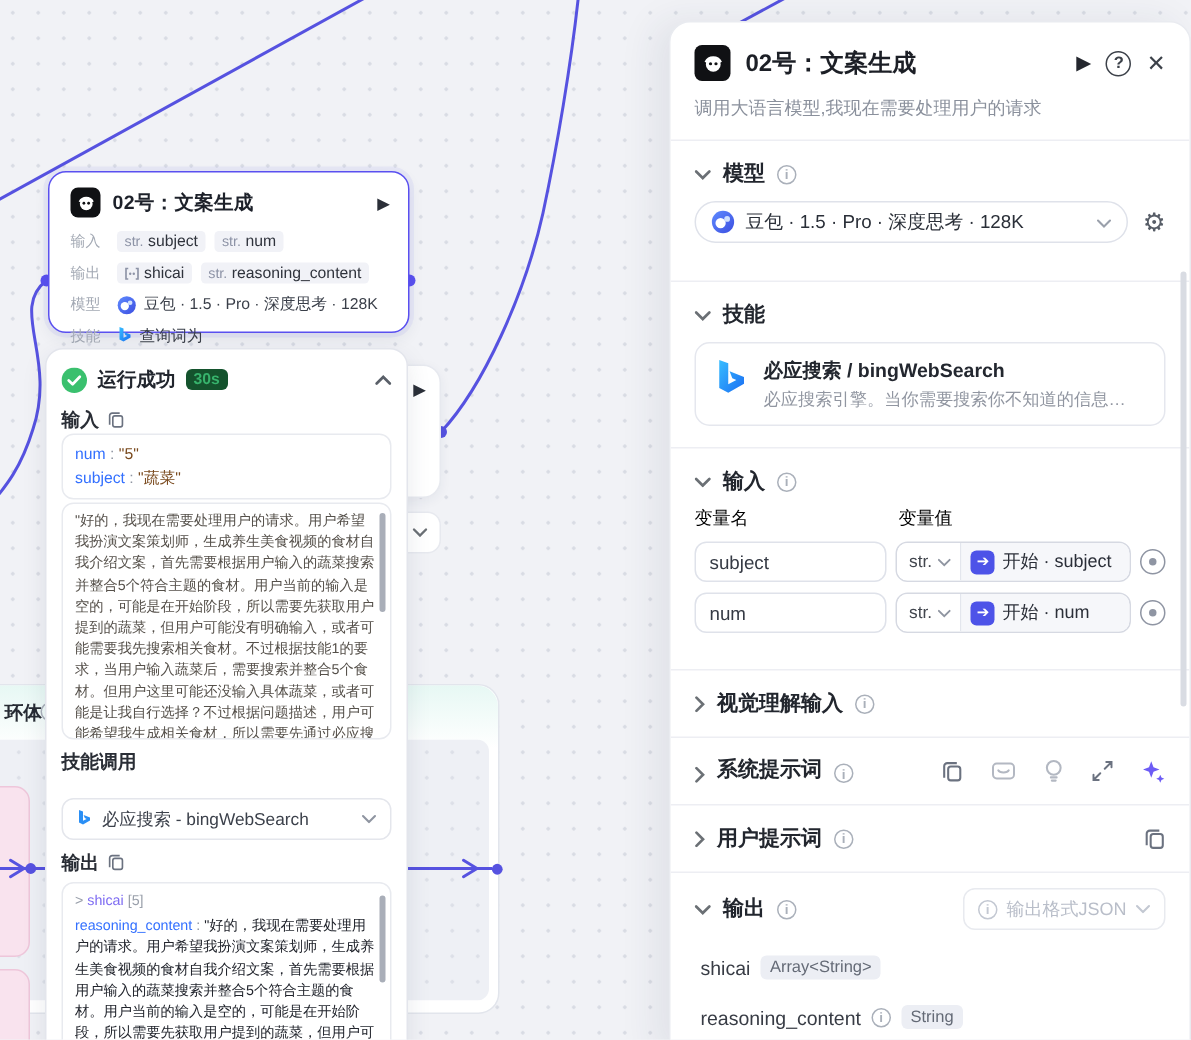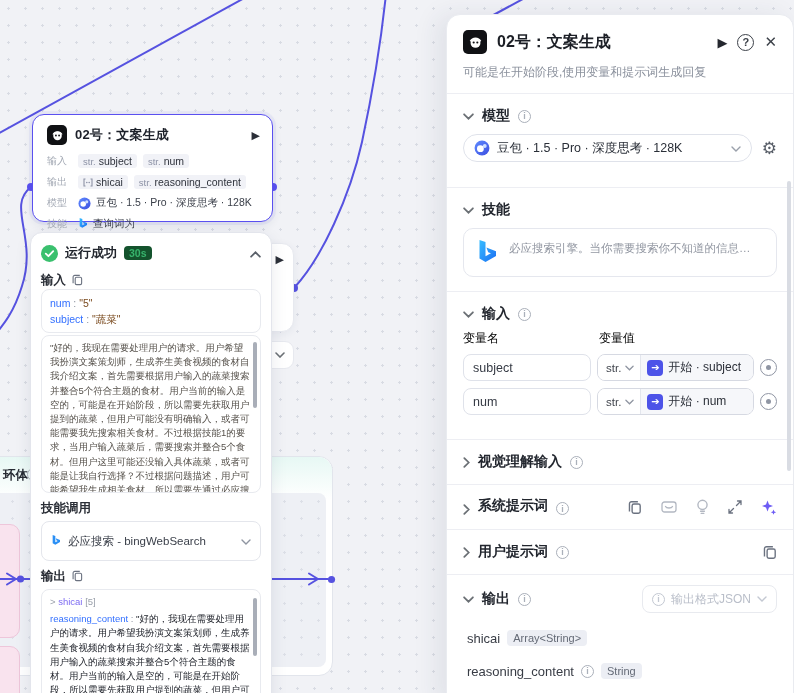--- a/index.html
+++ b/index.html
@@ -58,21 +58,21 @@
   .rp-dur { background:#14532d; color:#37b36c; font-size:10.5px; font-weight:700; border-radius:4px; padding:1px 5px; }
   .rp-collapse { margin-left:auto; }
   .rp-sec { display:flex; align-items:center; gap:6px; margin-top:6px; height:18px;
     font-size:12.5px; font-weight:700; color:#2a2e36; }
   .rp-box { border:1px solid #e8eaef; border-radius:8px; background:#fff; padding:5px 8px; position:relative; overflow:hidden; }
   .rp-box1 { height:44px; font-size:10.5px; line-height:16px; }
   .jkey { color:#3370ff; }
   .jcolon { color:#8f95a1; }
   .jval { color:#7a4a1e; }
   .rp-box2 { height:158px; margin-top:2px; font-size:9.5px; line-height:14.2px; color:#55504a; word-break:break-all; }
-  .rp-skill-row { margin-top:4px; height:40px; border:1px solid #e4e6ec; border-radius:8px; display:flex; align-items:center; gap:7px; padding:0 9px; font-size:11.5px; color:#3c414b; }
+  .rp-skill-row { margin-top:15px; height:28px; border:1px solid #e4e6ec; border-radius:8px; display:flex; align-items:center; gap:7px; padding:0 9px; font-size:11.5px; color:#3c414b; }
   .rp-skill-row .chev { margin-left:auto; }
   .rp-box3 { height:120px; margin-top:4px; font-size:9.5px; line-height:14.2px; word-break:break-all; }
   .okey { color:#7d6bf2; }
   .osize { color:#9aa0ab; }
   .scroll-thumb { position:absolute; right:3px; width:4px; border-radius:2px; background:#a9aeb8; }
 
   
   .panel { position:absolute; left:446px; top:14px; width:348px; height:690px; z-index:10;
     background:#fff; border:1px solid #e9ebf0; border-radius:14px 14px 0 0;
     box-shadow:-10px 0 24px rgba(40,46,80,.08); padding:12px 16px 0 16px; overflow:hidden; }
@@ -300,21 +300,21 @@
             <circle cx="5.3" cy="7" r="1" fill="#101114"></circle>
             <circle cx="8.7" cy="7" r="1" fill="#101114"></circle>
             <path d="M2.2 6 A5.4 5.4 0 0 1 11.8 6" stroke="#fff" stroke-width="1.4" fill="none"></path>
           </svg>
       </span>
       <span class="p-title">02号：文案生成</span>
       <span class="play-btn">▶</span>
       <span class="qcircle">?</span>
       <span class="xmark">✕</span>
     </div>
-    <div class="p-sub">可能是在开始阶段,使用变量和提示词生成回复</div>
+    <div class="p-sub">调用大语言模型,我现在需要处理用户的请求</div>
     <div class="divider"></div>
 
     <div class="sec-head">
       <svg width="11" height="7" viewBox="0 0 10 6">
           <path d="M1 1 L5 5 L9 1" stroke="#6b7075" stroke-width="1.6" fill="none" stroke-linecap="round"></path>
         </svg>
       <span class="sec-title">模型</span>
       <span class="icircle">i</span>
     </div>
     <div class="model-row">
@@ -349,20 +349,21 @@
       <svg width="22" height="27" viewBox="0 0 14 18" style="margin-top:2px;">
           <defs>
             <linearGradient id="bg2" x1="0" y1="0" x2="1" y2="1">
               <stop offset="0" stop-color="#37bdff"></stop>
               <stop offset="1" stop-color="#1b6ef3"></stop>
             </linearGradient>
           </defs>
           <path d="M2 0 L6 1.4 V10.8 L9.6 8.9 L7.8 8.1 L6.6 5 L13 7.5 V10.6 L6 14.6 L2 12.4 Z" fill="url(#bg2)"></path>
         </svg>
       <div style="min-width:0;">
+        <div class="skill-name">必应搜索 / bingWebSearch</div>
         <div class="skill-desc">必应搜索引擎。当你需要搜索你不知道的信息…</div>
       </div>
     </div>
     <div class="divider"></div>
 
     <div class="sec-head">
       <svg width="11" height="7" viewBox="0 0 10 6">
           <path d="M1 1 L5 5 L9 1" stroke="#6b7075" stroke-width="1.6" fill="none" stroke-linecap="round"></path>
         </svg>
       <span class="sec-title">输入</span>

